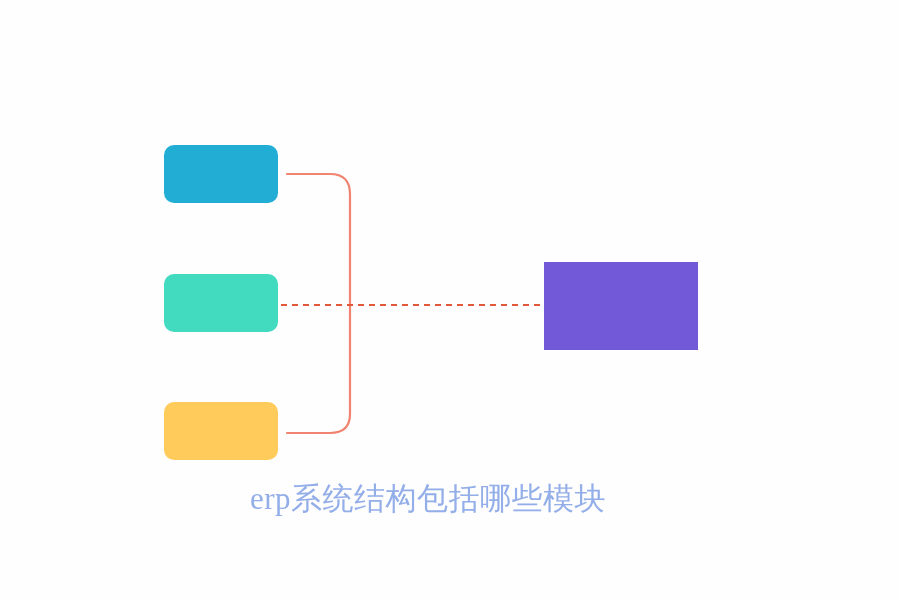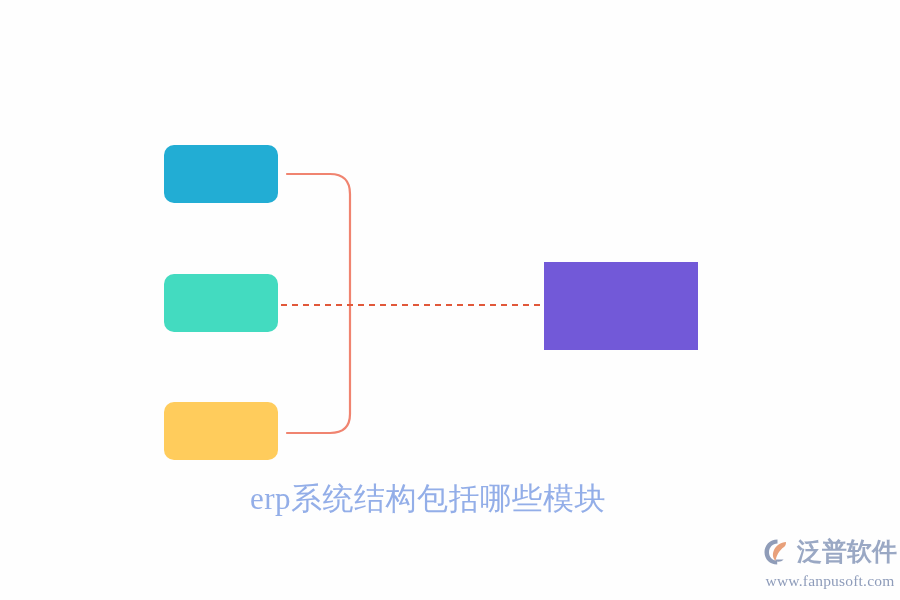--- a/index.html
+++ b/index.html
@@ -123,25 +123,14 @@
   <div class="node-box" id="node-blue" style="background:#22add4;"></div>
 
   <div class="node-box" id="node-green" style="background:#43dbc0;"></div>
 
   <div class="node-box" id="node-yellow" style="background:#ffcc5c;"></div>
 
   <div class="node-box" id="node-purple" style="background:#7259d8;"></div>
 
   <div id="diagram-title">erp系统结构包括哪些模块</div>
 
-  <div id="watermark">
-    <div class="wm-row">
-      <svg class="wm-mark" viewBox="0 0 32 32">
-        <path d="M15.5 3.5 C7.5 3.5 2.5 9.5 2.5 16.3 C2.5 23.2 7.8 28.6 15.2 28.6 L15.2 24.6 C10.4 24.6 7.0 21.0 7.0 16.3 C7.0 11.6 10.6 7.6 15.5 7.6 Z" fill="#8f9cb8"></path>
-        <path d="M24.0 6.0 C19.0 6.2 13.6 9.6 11.6 15.0 C10.2 18.8 11.0 22.6 13.6 24.8 C14.2 19.8 17.2 14.4 22.0 11.0 C23.2 10.1 24.0 9.2 24.0 6.0 Z" fill="#e8a07a"></path>
-        <path d="M13.6 24.9 C16.2 26.4 19.4 25.6 21.6 23.4 L13.6 23.4 Z" fill="#8f9cb8"></path>
-      </svg>
-      <span class="wm-name">泛普软件</span>
-    </div>
-    <div class="wm-url">www.fanpusoft.com</div>
-  </div>
 
 </div>
 
 </body></html>

